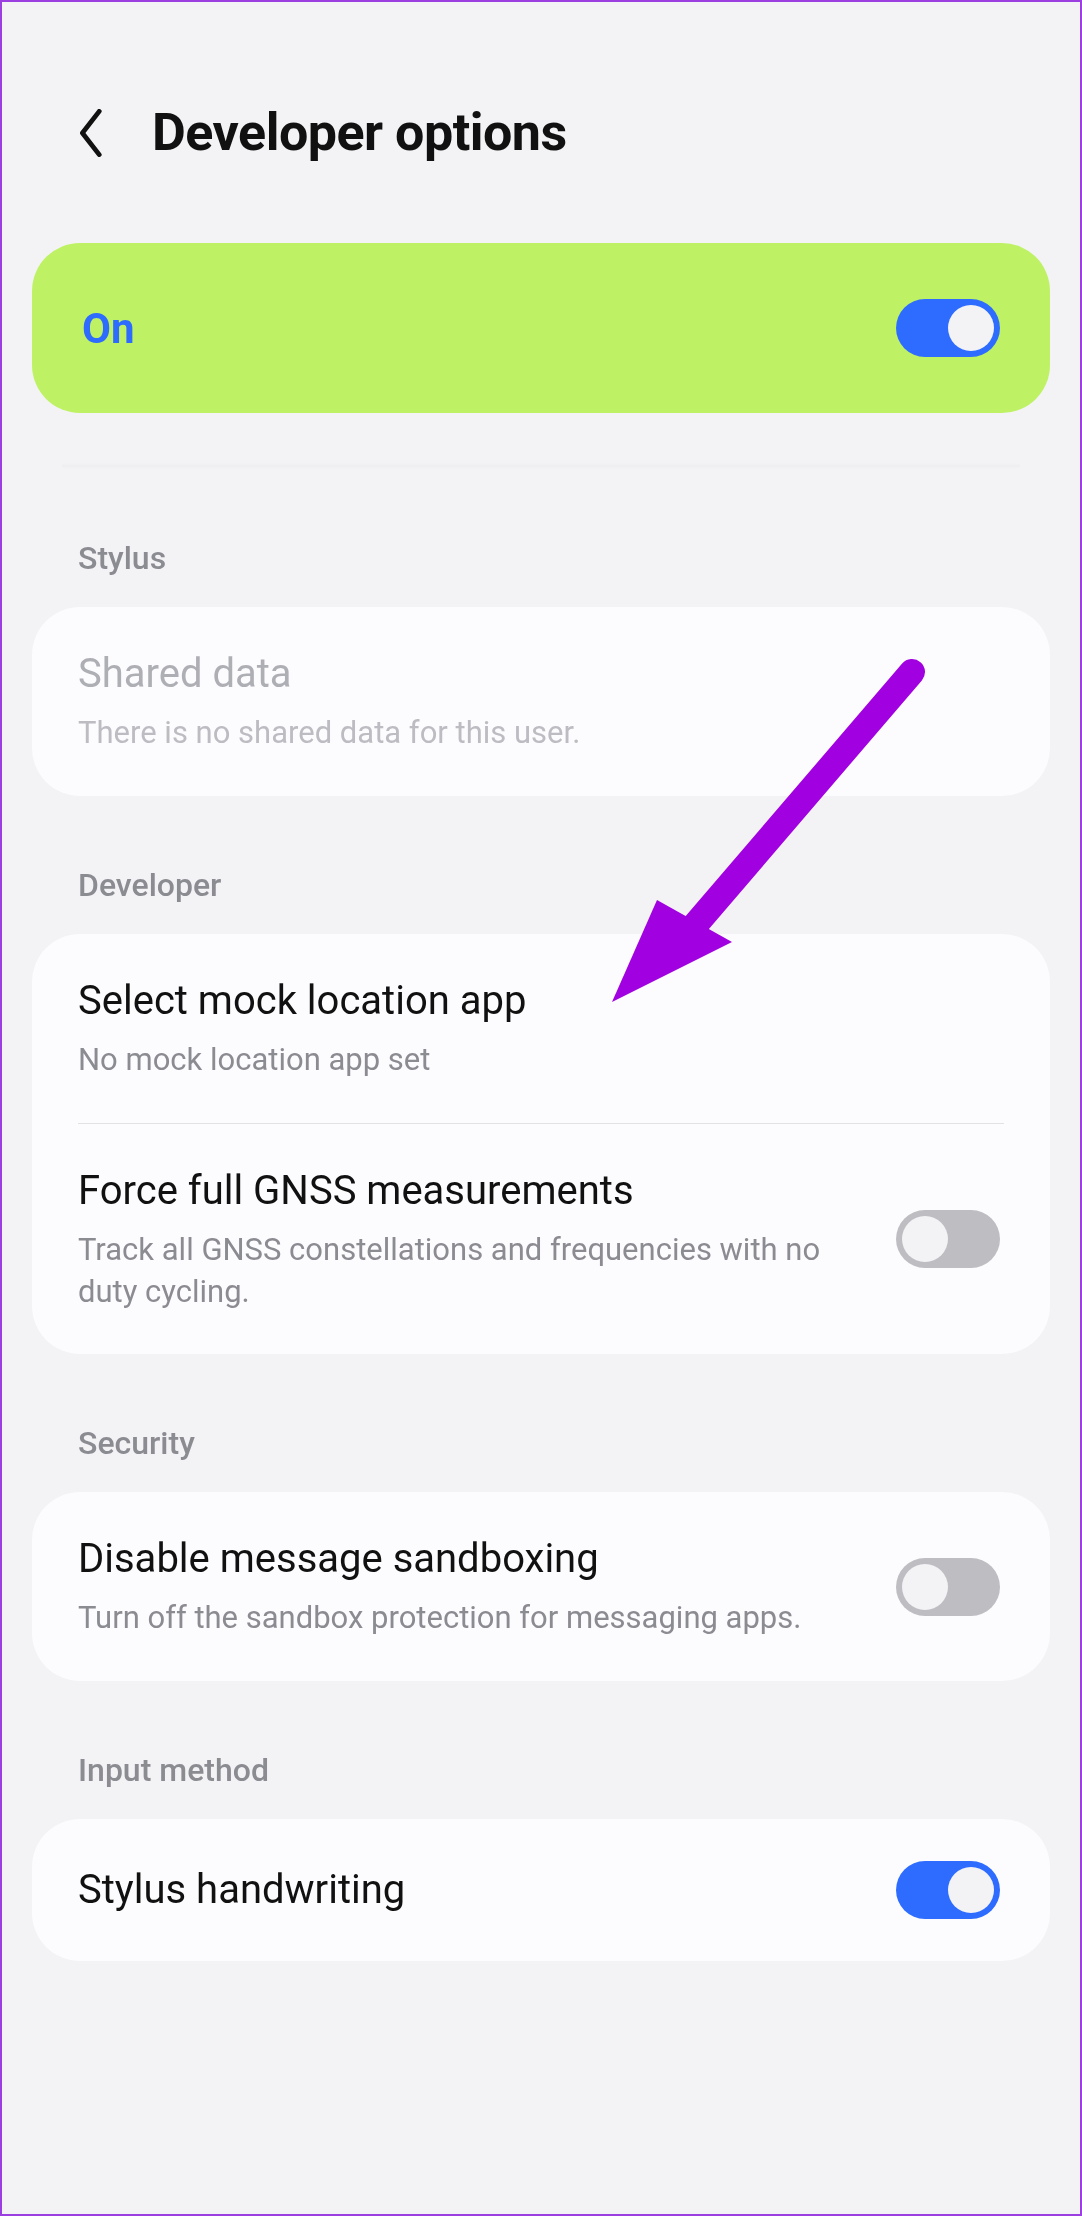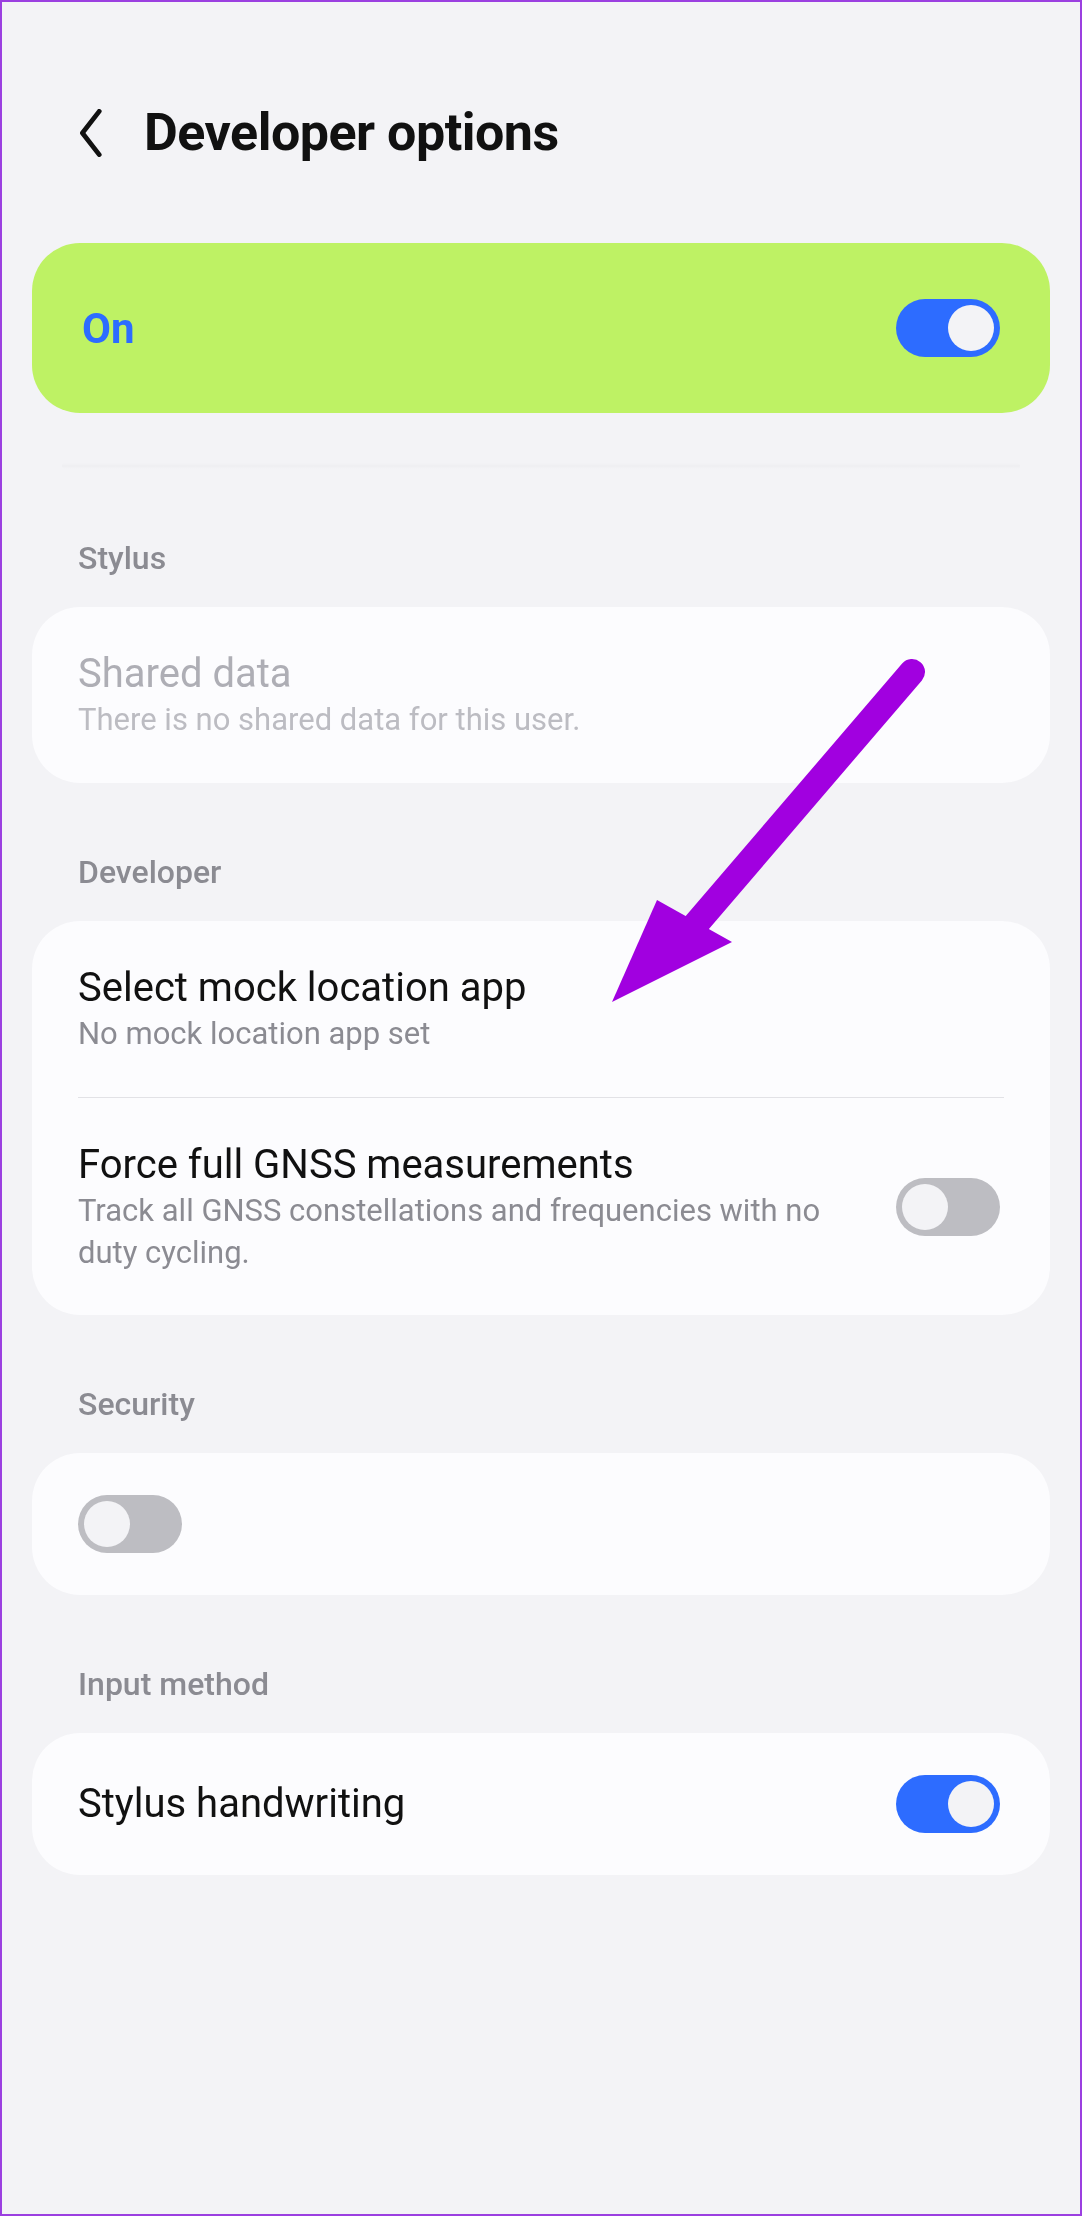--- a/index.html
+++ b/index.html
@@ -8,21 +8,21 @@
     font-family: -apple-system, "Segoe UI", Roboto, "Helvetica Neue", Arial, sans-serif;
     background: #f3f3f6;
     border: 2px solid #9b3fe0;
     position: relative;
     overflow: hidden;
   }
   .header {
     display: flex;
     align-items: center;
     padding: 100px 62px 60px 70px;
-    gap: 32px;
+    gap: 40px;
   }
   .back-btn {
     width: 40px; height: 40px;
     display: flex; align-items: center; justify-content: center;
     cursor: pointer;
   }
   .back-btn svg { width: 30px; height: 48px; }
   .header-title {
     font-size: 52px;
     font-weight: 700;
@@ -101,21 +101,21 @@
     font-weight: 400;
     color: #111;
     line-height: 1.25;
   }
   .row.disabled .row-title { color: #aeaeb5; }
   .row-sub {
     font-size: 31px;
     font-weight: 400;
     color: #8b8b92;
     line-height: 1.35;
-    margin-top: 0;
+    margin-top: 13px;
   }
   .row.disabled .row-sub { color: #bcbcc2; }
   .hr {
     height: 1px;
     background: #e2e2e6;
     margin: 0 46px;
   }
   .arrow {
     position: absolute;
     pointer-events: none;
@@ -165,20 +165,24 @@
       <div class="row-title">Force full GNSS measurements</div>
       <div class="row-sub">Track all GNSS constellations and frequencies with no duty cycling.</div>
     </div>
     <div class="toggle off"></div>
   </div>
 </div>
 
 <div class="section-header">Security</div>
 <div class="card">
   <div class="row">
+    <div class="row-text">
+      <div class="row-title">Disable message sandboxing</div>
+      <div class="row-sub">Turn off the sandbox protection for messaging apps.</div>
+    </div>
     <div class="toggle off"></div>
   </div>
 </div>
 
 <div class="section-header">Input method</div>
 <div class="card">
   <div class="row">
     <div class="row-text">
       <div class="row-title">Stylus handwriting</div>
     </div>

